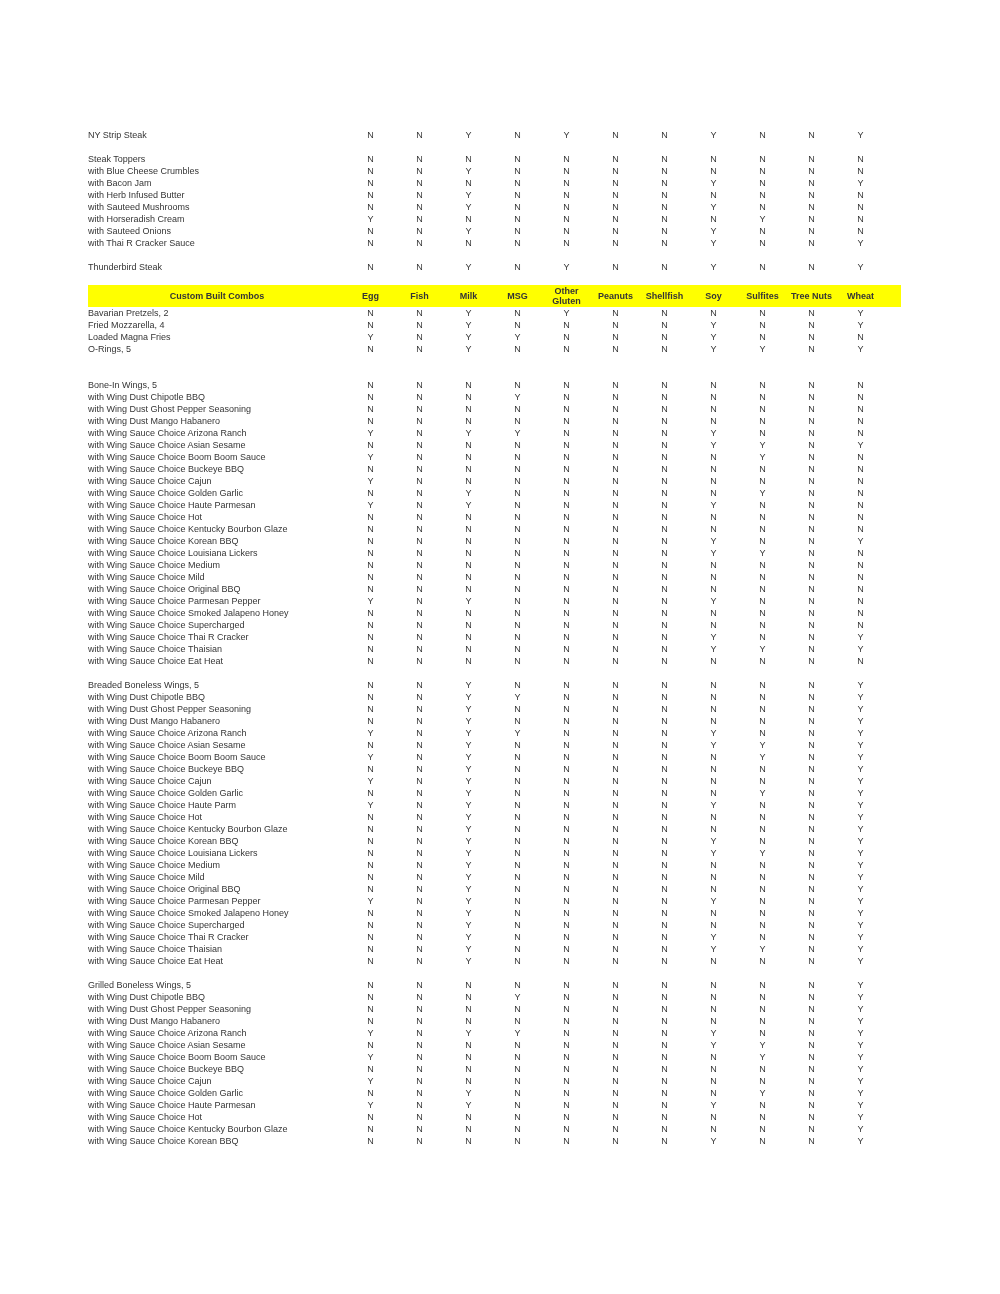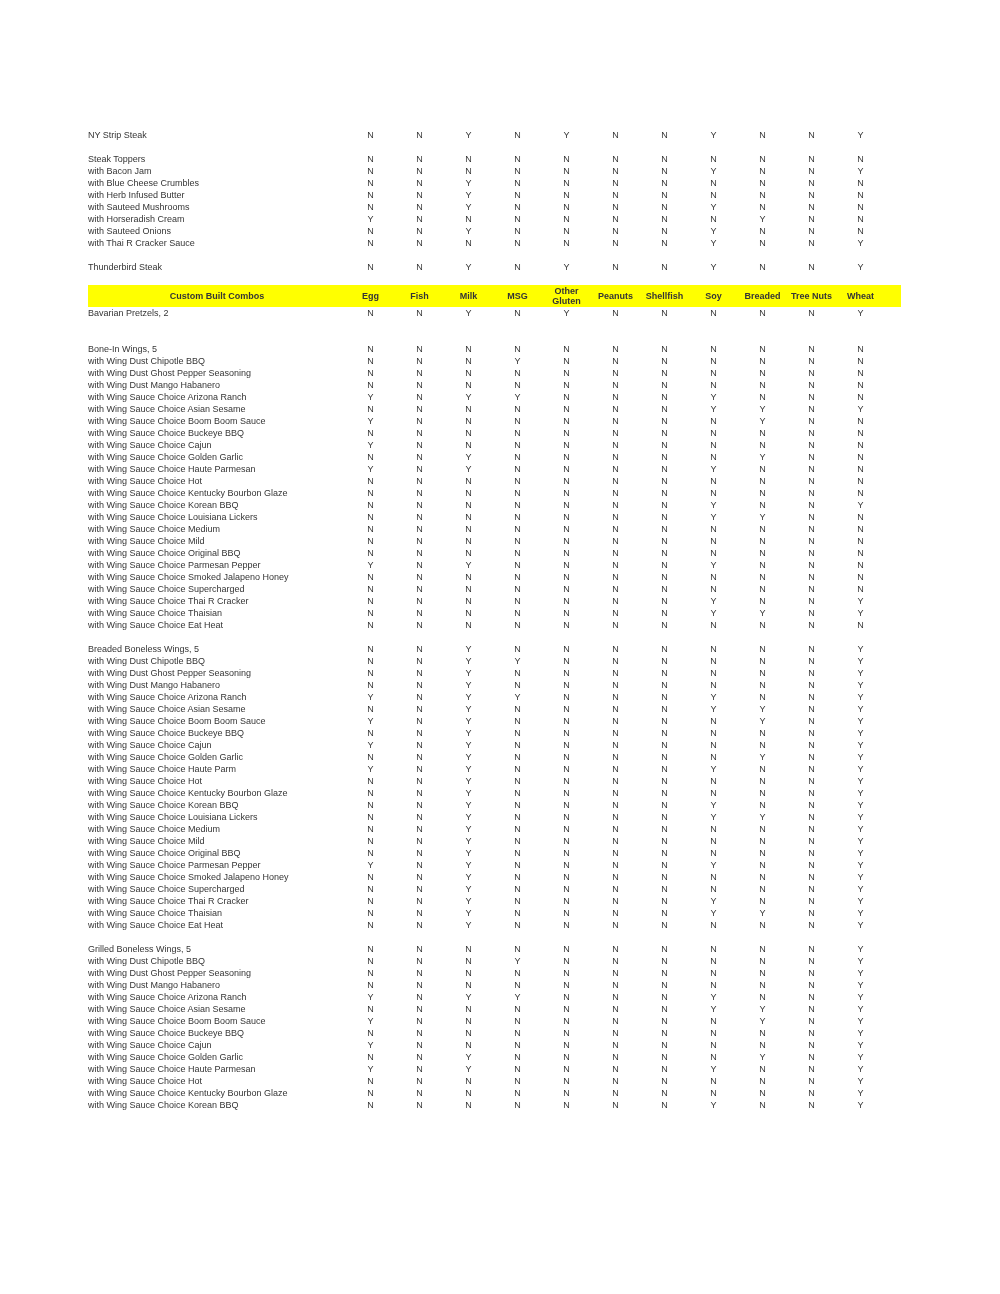--- a/index.html
+++ b/index.html
@@ -94,47 +94,47 @@
           <td class="val">N</td>
           <td class="val">N</td>
           <td class="val">N</td>
           <td class="val">N</td>
           <td class="val">N</td>
           <td class="val">N</td>
           <td class="val">N</td>
           <td></td>
         </tr>
         <tr>
+          <td class="name">with Blue Cheese Crumbles</td>
+          <td class="val">N</td>
+          <td class="val">N</td>
+          <td class="val">Y</td>
+          <td class="val">N</td>
+          <td class="val">N</td>
+          <td class="val">N</td>
+          <td class="val">N</td>
+          <td class="val">N</td>
+          <td class="val">N</td>
+          <td class="val">N</td>
+          <td class="val">N</td>
+          <td></td>
+        </tr>
+        <tr>
           <td class="name">with Bacon Jam</td>
           <td class="val">N</td>
           <td class="val">N</td>
           <td class="val">N</td>
           <td class="val">N</td>
           <td class="val">N</td>
           <td class="val">N</td>
           <td class="val">N</td>
           <td class="val">Y</td>
           <td class="val">N</td>
           <td class="val">N</td>
           <td class="val">Y</td>
-          <td></td>
-        </tr>
-        <tr>
-          <td class="name">with Blue Cheese Crumbles</td>
-          <td class="val">N</td>
-          <td class="val">N</td>
-          <td class="val">Y</td>
-          <td class="val">N</td>
-          <td class="val">N</td>
-          <td class="val">N</td>
-          <td class="val">N</td>
-          <td class="val">N</td>
-          <td class="val">N</td>
-          <td class="val">N</td>
-          <td class="val">N</td>
           <td></td>
         </tr>
         <tr>
           <td class="name">with Herb Infused Butter</td>
           <td class="val">N</td>
           <td class="val">N</td>
           <td class="val">Y</td>
           <td class="val">N</td>
           <td class="val">N</td>
           <td class="val">N</td>
@@ -231,21 +231,21 @@
       <tr class="header-row">
         <td class="hname">Custom Built Combos</td>
         <td>Egg</td>
         <td>Fish</td>
         <td>Milk</td>
         <td>MSG</td>
         <td class="wrap">Other Gluten</td>
         <td>Peanuts</td>
         <td>Shellfish</td>
         <td>Soy</td>
-        <td>Breaded</td>
+        <td>Sulfites</td>
         <td>Tree Nuts</td>
         <td>Wheat</td>
         <td class="hfiller"></td>
       </tr>
     </tbody>
     <tbody id="bottom-body">
         <tr>
           <td class="name">Bavarian Pretzels, 2</td>
           <td class="val">N</td>
           <td class="val">N</td>
@@ -253,20 +253,65 @@
           <td class="val">N</td>
           <td class="val">Y</td>
           <td class="val">N</td>
           <td class="val">N</td>
           <td class="val">N</td>
           <td class="val">N</td>
           <td class="val">N</td>
           <td class="val">Y</td>
           <td></td>
         </tr>
+        <tr>
+          <td class="name">Fried Mozzarella, 4</td>
+          <td class="val">N</td>
+          <td class="val">N</td>
+          <td class="val">Y</td>
+          <td class="val">N</td>
+          <td class="val">N</td>
+          <td class="val">N</td>
+          <td class="val">N</td>
+          <td class="val">Y</td>
+          <td class="val">N</td>
+          <td class="val">N</td>
+          <td class="val">Y</td>
+          <td></td>
+        </tr>
+        <tr>
+          <td class="name">Loaded Magna Fries</td>
+          <td class="val">Y</td>
+          <td class="val">N</td>
+          <td class="val">Y</td>
+          <td class="val">Y</td>
+          <td class="val">N</td>
+          <td class="val">N</td>
+          <td class="val">N</td>
+          <td class="val">Y</td>
+          <td class="val">N</td>
+          <td class="val">N</td>
+          <td class="val">N</td>
+          <td></td>
+        </tr>
+        <tr>
+          <td class="name">O-Rings, 5</td>
+          <td class="val">N</td>
+          <td class="val">N</td>
+          <td class="val">Y</td>
+          <td class="val">N</td>
+          <td class="val">N</td>
+          <td class="val">N</td>
+          <td class="val">N</td>
+          <td class="val">Y</td>
+          <td class="val">Y</td>
+          <td class="val">N</td>
+          <td class="val">Y</td>
+          <td></td>
+        </tr>
         <tr class="blank-row">
           <td colspan="13"></td>
         </tr>
         <tr class="blank-row">
           <td colspan="13"></td>
         </tr>
         <tr>
           <td class="name">Bone-In Wings, 5</td>
           <td class="val">N</td>
           <td class="val">N</td>

